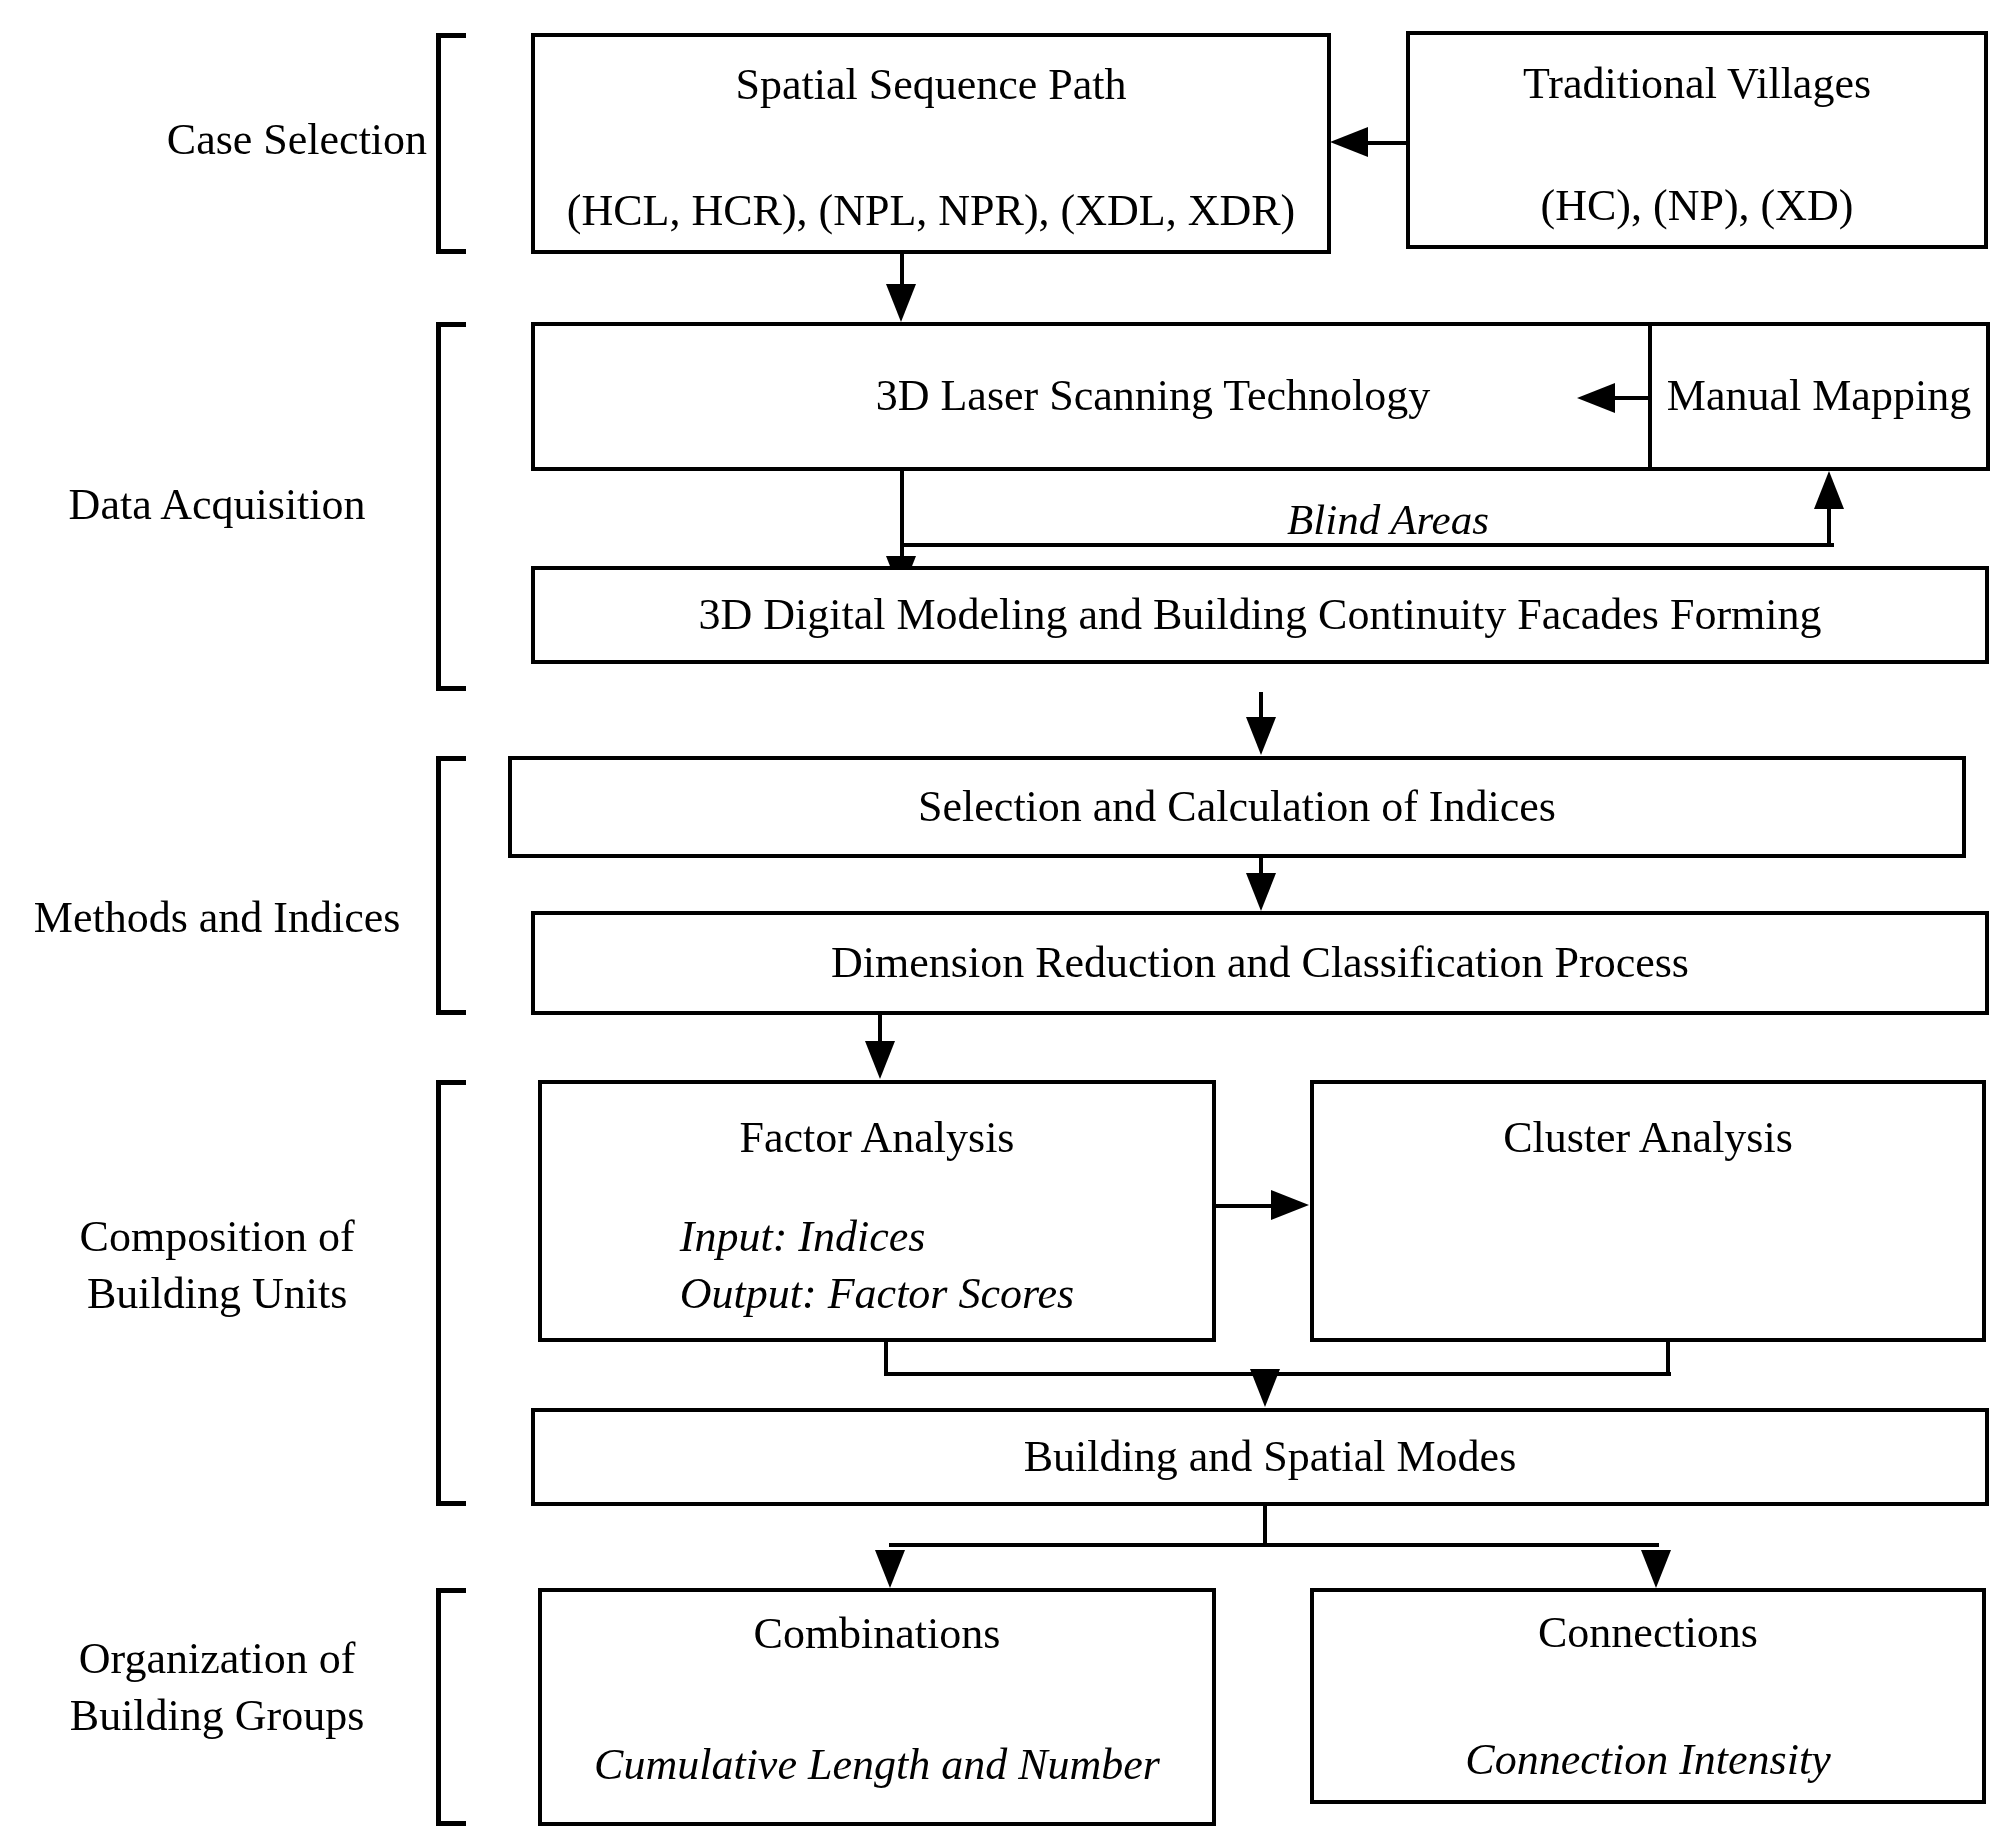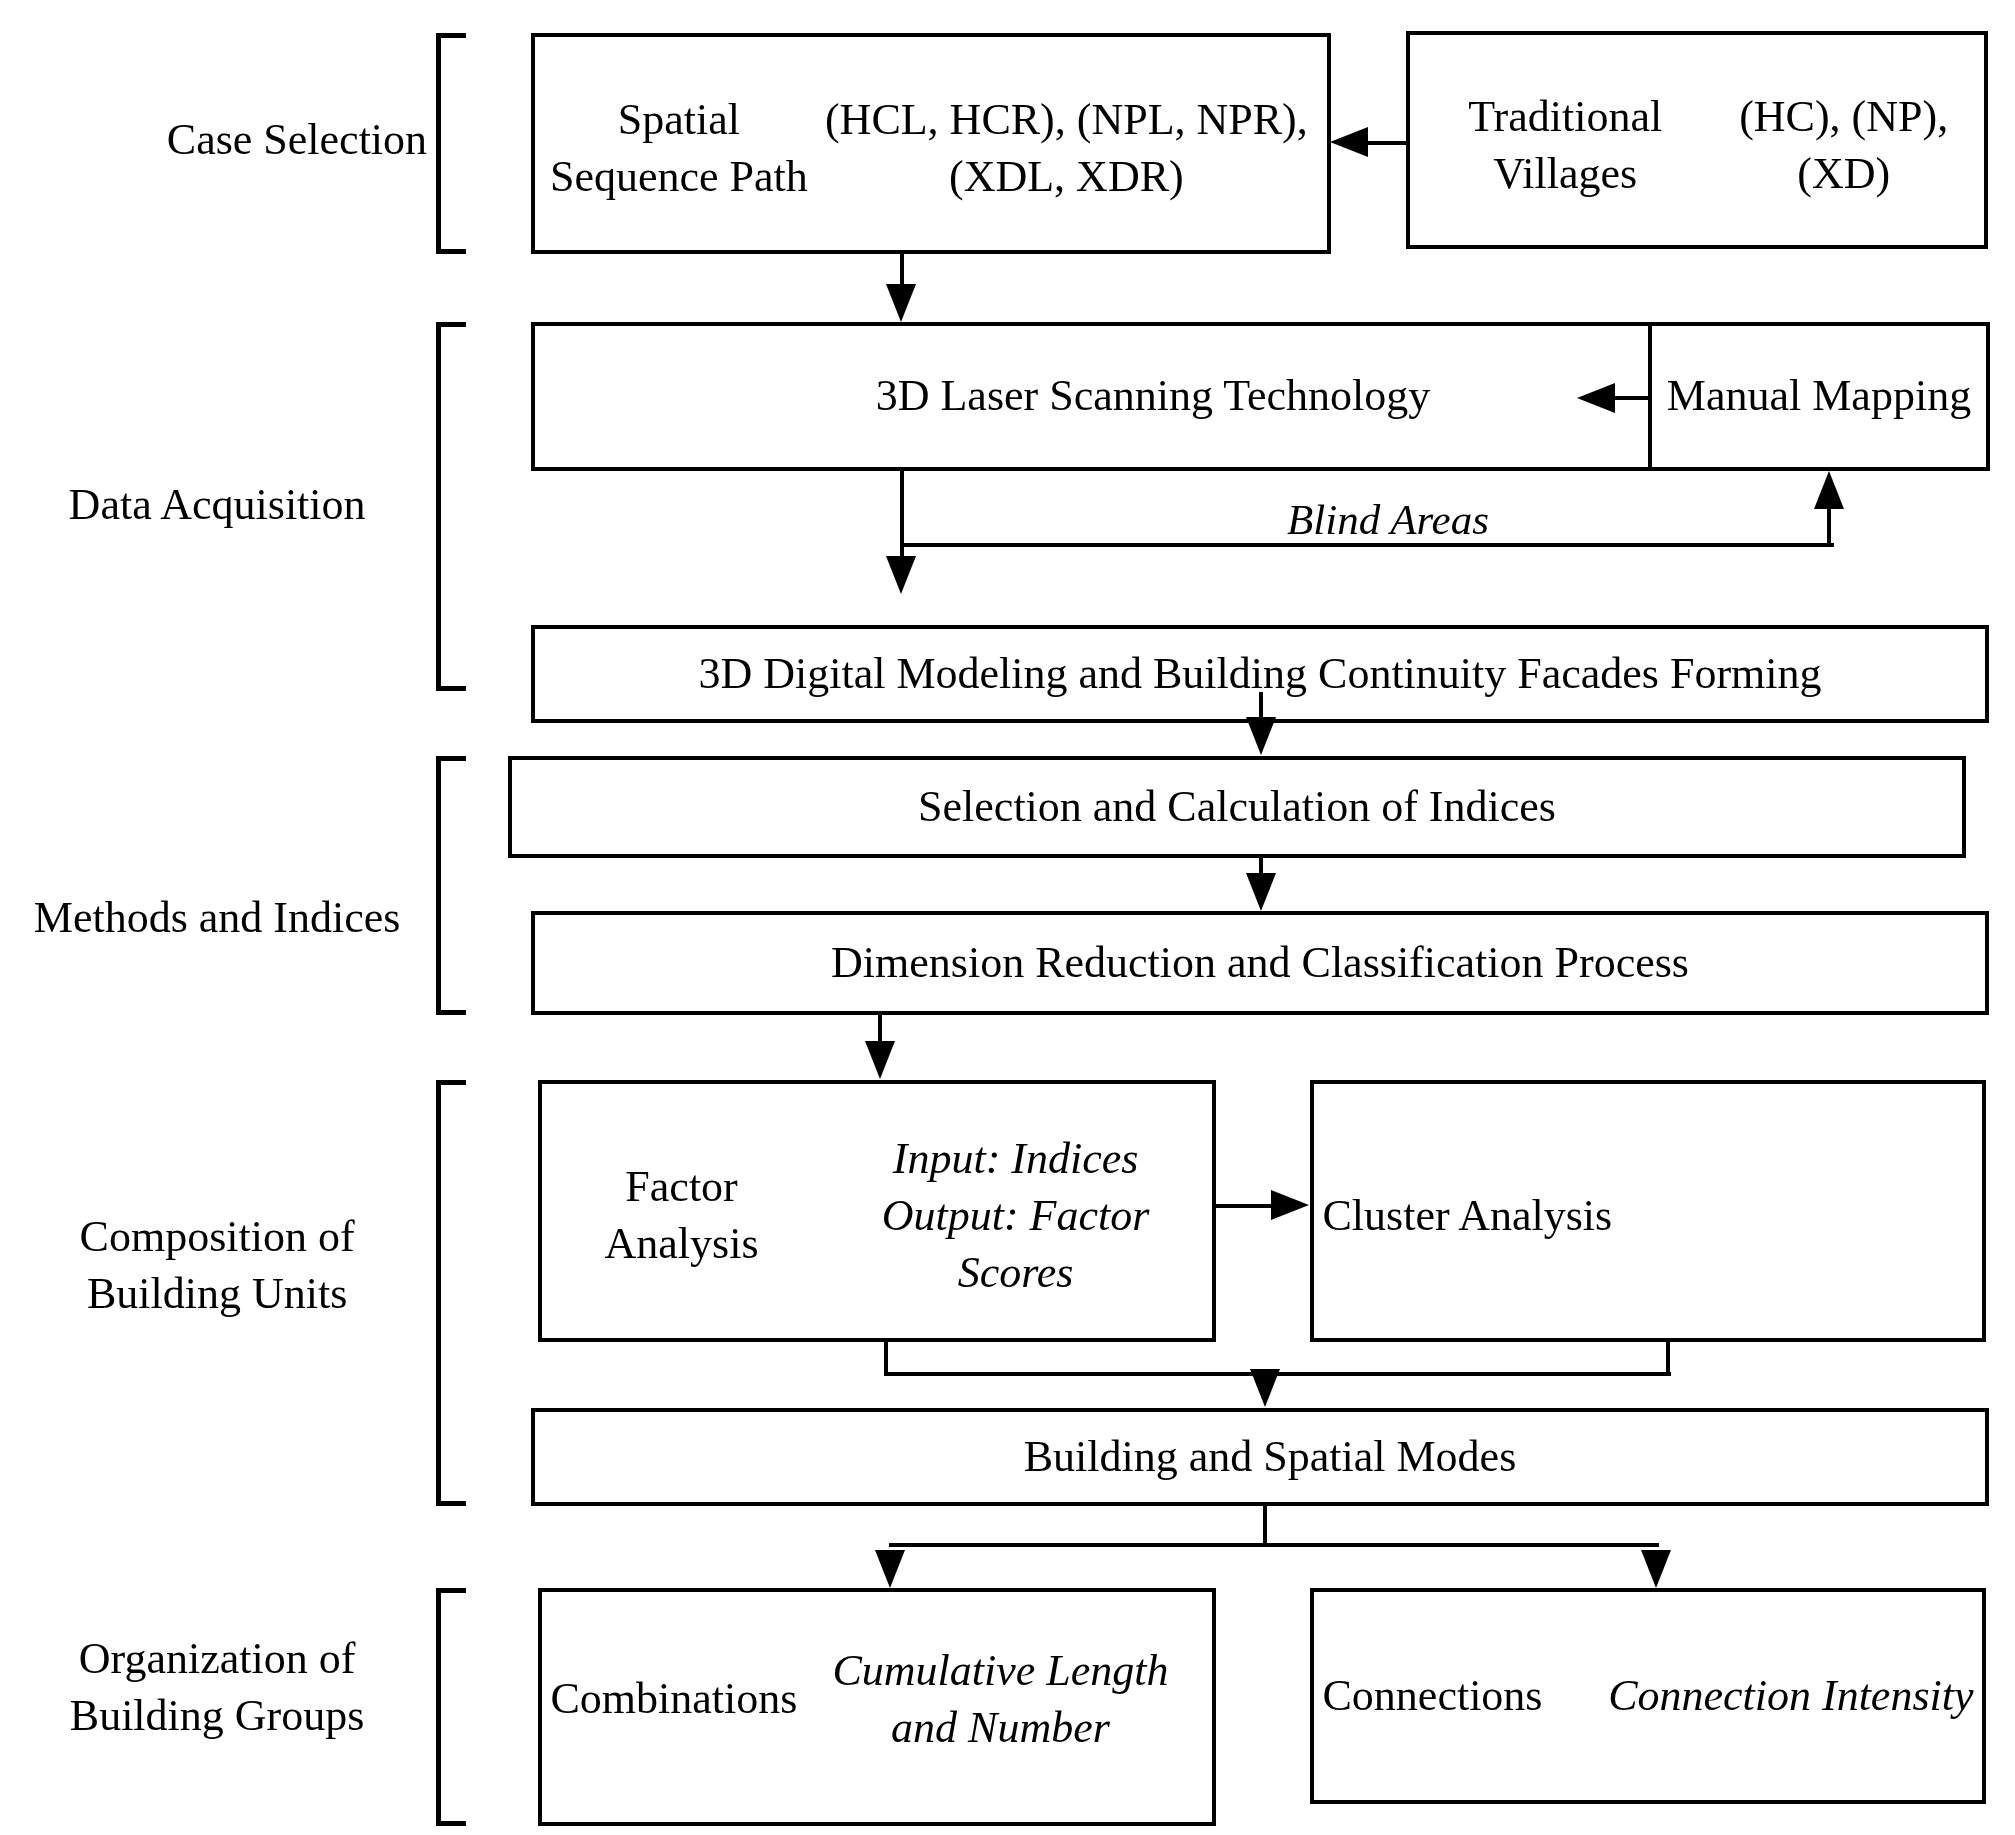--- a/index.html
+++ b/index.html
@@ -11,22 +11,23 @@
     font-family: "Liberation Serif", "DejaVu Serif", serif;
     color: #000000;
     overflow: hidden;
   }
   .box {
     position: absolute;
     border: 4.3px solid #000000;
     background: #ffffff;
     box-sizing: border-box;
     display: flex;
+    flex-direction: column;
     align-items: center;
-    text-align: center;
+    text-align: left;
     font-size: 44px;
     line-height: 1.29;
   }
   .box.center { justify-content: center; }
   .box.spread { justify-content: space-between; }
   .hline, .vline { position: absolute; background: #000000; }
   .hline { height: 4.3px; }
   .vline { width: 4.3px; }
   .head { position: absolute; width: 0; height: 0; }
   .head.down  { border-left: 15.7px solid transparent; border-right: 15.7px solid transparent; border-top: 38px solid #000000; }
@@ -114,21 +115,21 @@
     <div class="vline" style="left:900px; top:471px; height:87px;"></div>
     <div class="head down" style="left:886px; top:556px;"></div>
   </div>
   <div>
     <div class="hline" style="left:900px; top:543px; width:934px;"></div>
     <div class="vline" style="left:1827px; top:508px; height:37px;"></div>
     <div class="head up" style="left:1814px; top:471px;"></div>
   </div>
   <div class="edge-label" style="left:1210px; top:498px; width:356px;">Blind Areas</div>
 
-  <div class="box center" style="left:531px; top:625px; width:1458px; height:98px;">
+  <div class="box center" style="left:531px; top:566px; width:1458px; height:98px;">
     <div>3D Digital Modeling and Building Continuity Facades Forming</div>
   </div>
 
   <div>
     <div class="vline" style="left:1259px; top:692px; height:28.5px;"></div>
     <div class="head down" style="left:1246px; top:717px;"></div>
   </div>
 
   <div class="box center" style="left:508px; top:756px; width:1458px; height:102px;">
     <div>Selection and Calculation of Indices</div>

